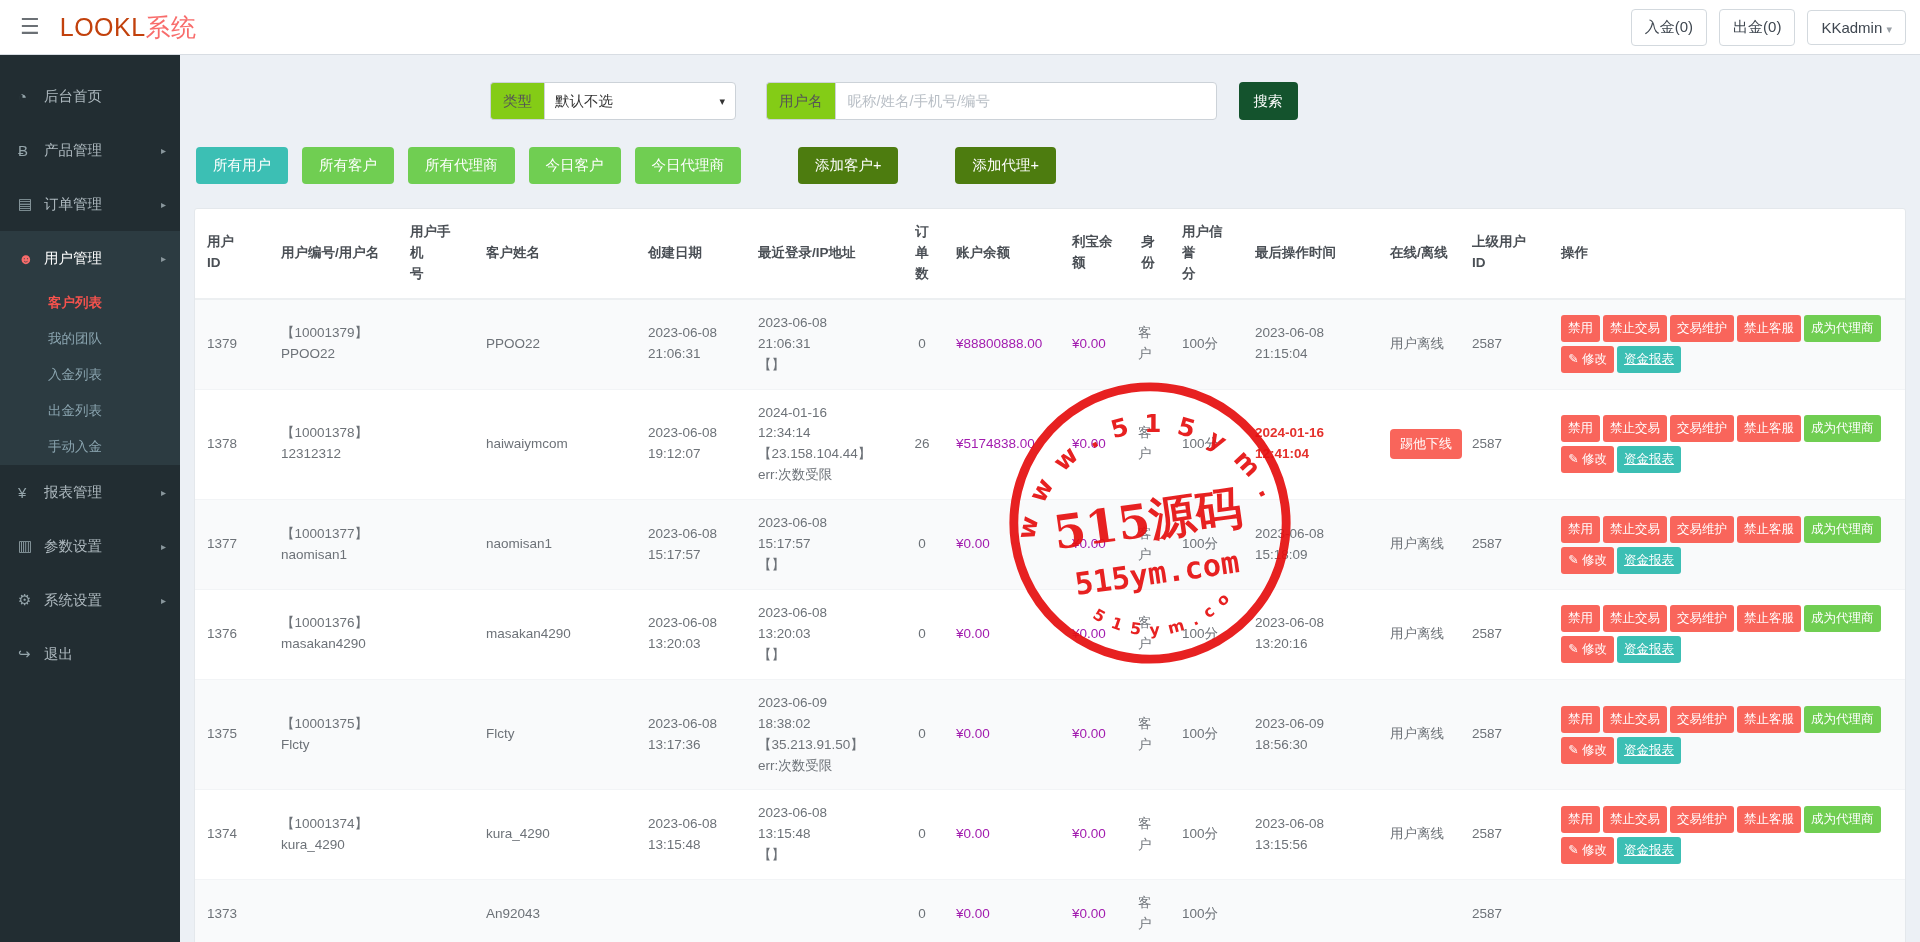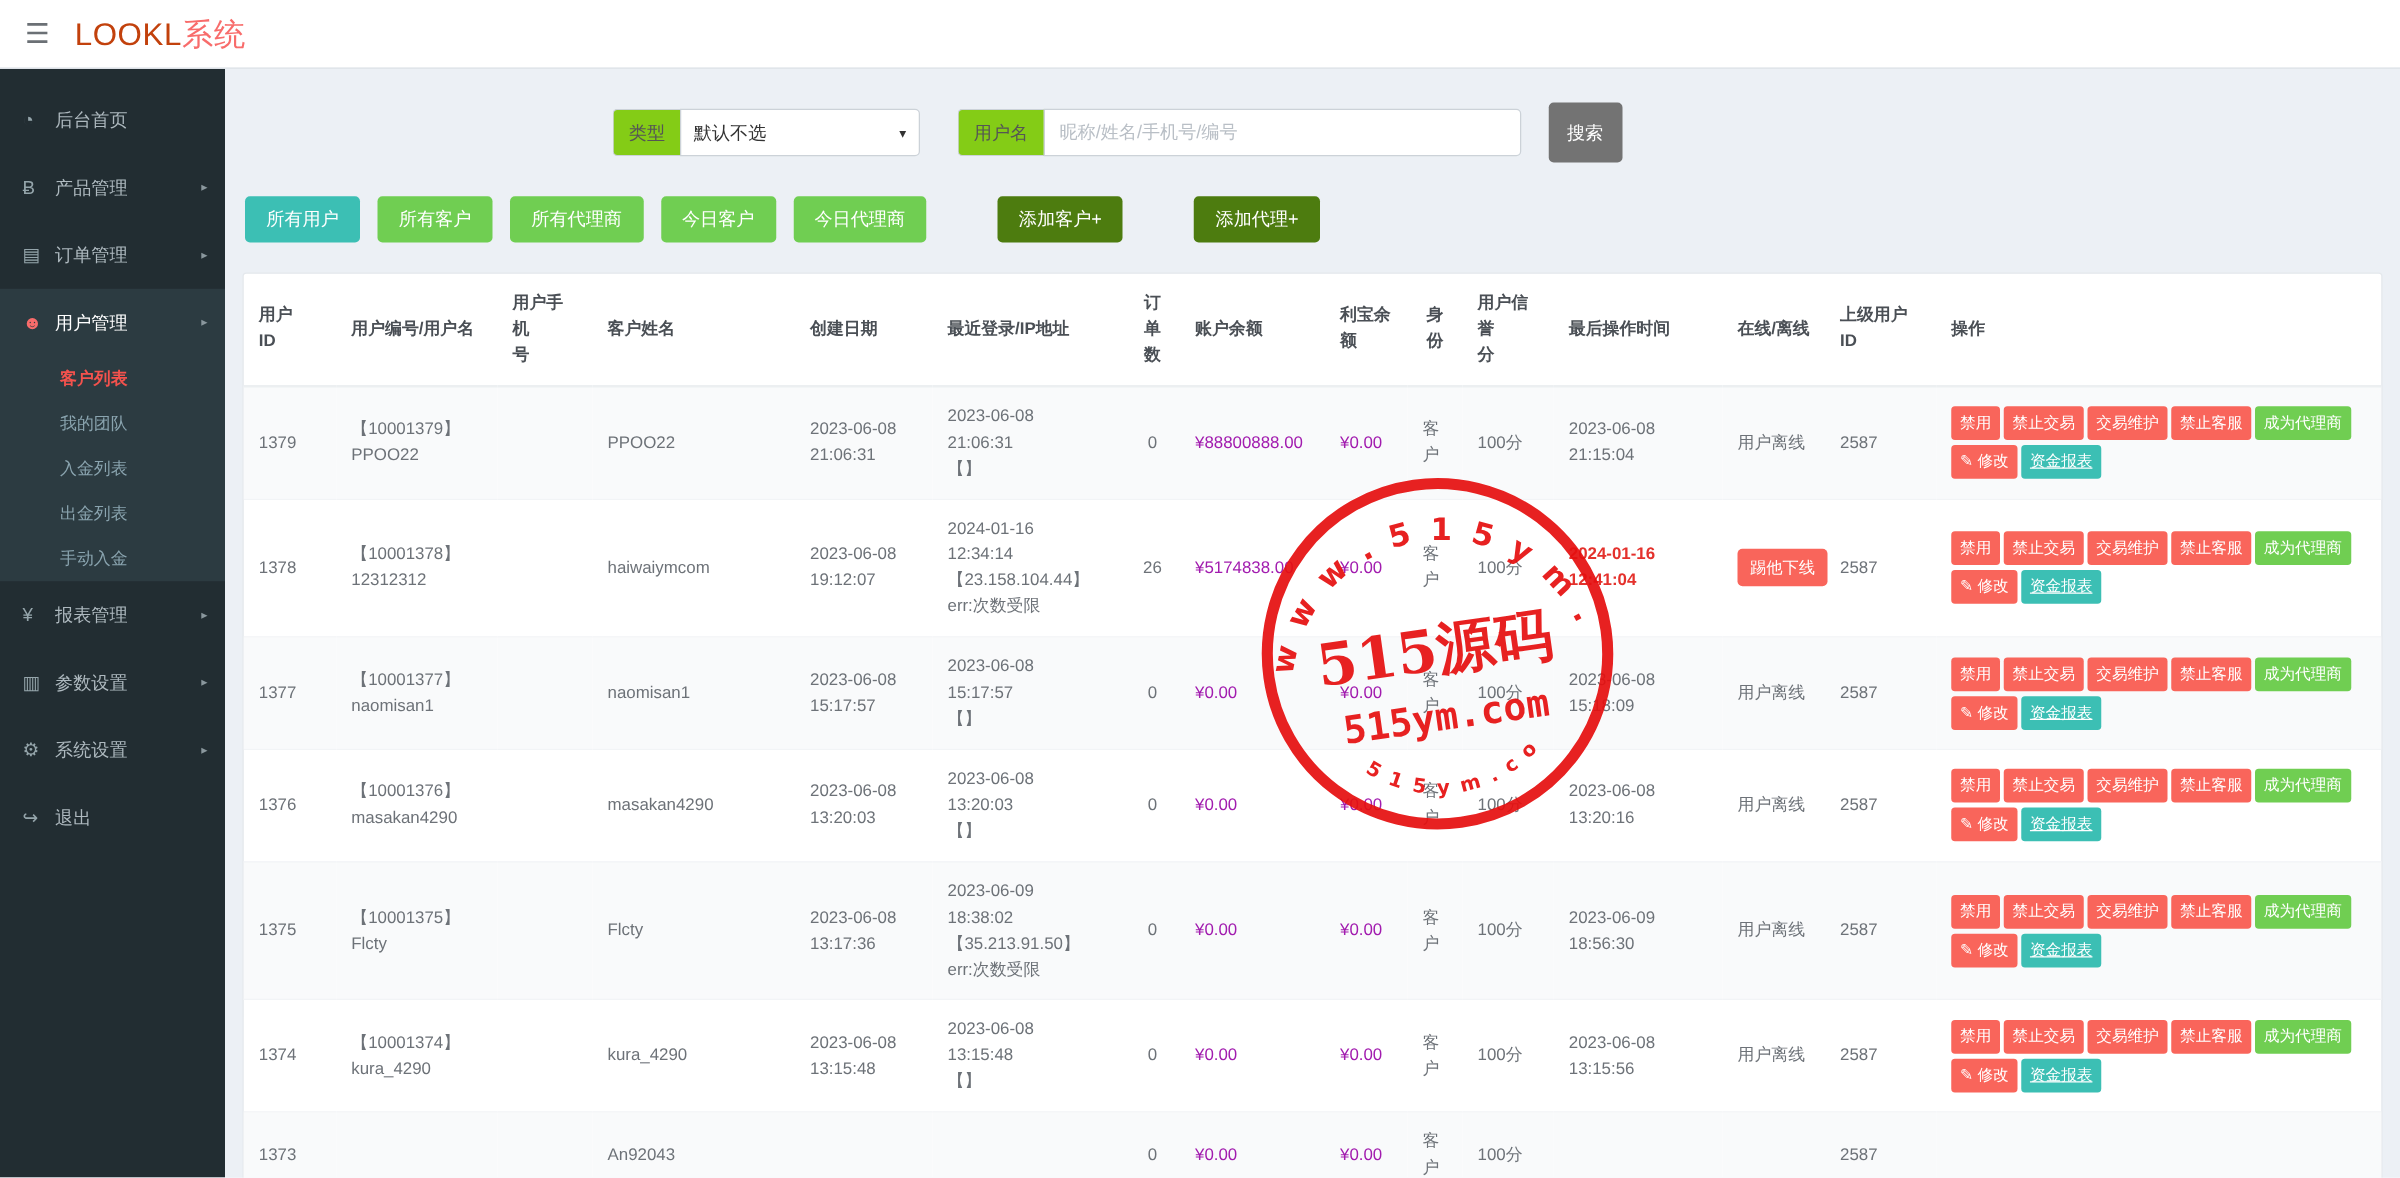--- a/index.html
+++ b/index.html
@@ -36,21 +36,21 @@
   .igroup .ilabel { background:#84cc16; border:1px solid #ccd2d8; border-right:none;
     border-radius:4px 0 0 4px; display:flex; align-items:center; padding:0 12px;
     font-size:14.5px; color:#555;font-family:Liberation Mono, monospace; }
   .sel { width:192px; background:#fff; border:1px solid #ccd2d8; border-radius:0 4px 4px 0;
     display:flex; align-items:center; padding:0 10px; font-size:14.5px; color:#333; cursor:pointer; }
   .sel .caret { margin-left:auto; font-size:11px; color:#333; }
   .txt { width:382px; background:#fff; border:1px solid #ccd2d8; border-radius:0 4px 4px 0;
     padding:0 12px; font-size:14.5px; color:#333; font-family:inherit; }
   .txt::placeholder { color:#b9bfc6; }
   .gap26 { width:30px; } .gap20 { width:22px; }
-  .btn-search { height:48px; padding:0 15px; background:#737373; color:#fff; border:none;
+  .btn-search { height:38px; padding:0 15px; background:#14532d; color:#fff; border:none;
     border-radius:4px; font-size:14.5px; cursor:pointer; font-family:inherit;text-align:right; }
   
   .quick-row { display:flex; gap:14px; margin-top:27px; padding-left:2px; }
   .qbtn { height:37px; padding:0 17px; border:none; border-radius:4px; color:#fff;
     font-size:14.5px; cursor:pointer; font-family:inherit; }
   .qbtn.teal { background:#3cbfb4; } .qbtn.green { background:#70ce52; } .qbtn.red { background:#4d7c0f;margin-left:43px; }
   
   .panel { background:#fff; border:1px solid #e4e8ec; border-radius:3px; margin-top:24px; }
   .panel-title { padding:15px 16px; font-size:15.5px; color:#8b9096; border-bottom:1px solid #f0f2f4; }
   table { width:100%; border-collapse:collapse; table-layout:fixed; }
@@ -70,20 +70,25 @@
   
   .stamp { position:absolute; left:822px; top:320px; width:296px; height:296px; z-index:9;
     pointer-events:none; opacity:.92; transform:rotate(-8deg); }
 </style>
 </head>
 <body>
 
 <div class="navbar">
   <span class="hamburger">☰</span>
   <div class="logo"><span class="logo-dark">LOOKL</span><span class="logo-red">系统</span></div>
+  <div class="nav-right">
+    <button class="nav-btn">入金(0)</button>
+    <button class="nav-btn">出金(0)</button>
+    <button class="nav-btn"><span>KKadmin</span> <span class="caret">▾</span></button>
+  </div>
 </div>
 
 <div class="app">
   <aside class="sidebar" id="sidebar">
       <div class="side-item">
         <span class="s-icon">◔</span>
         <span>后台首页</span>
       </div>
       <div class="side-item">
         <span class="s-icon">Ƀ</span>

